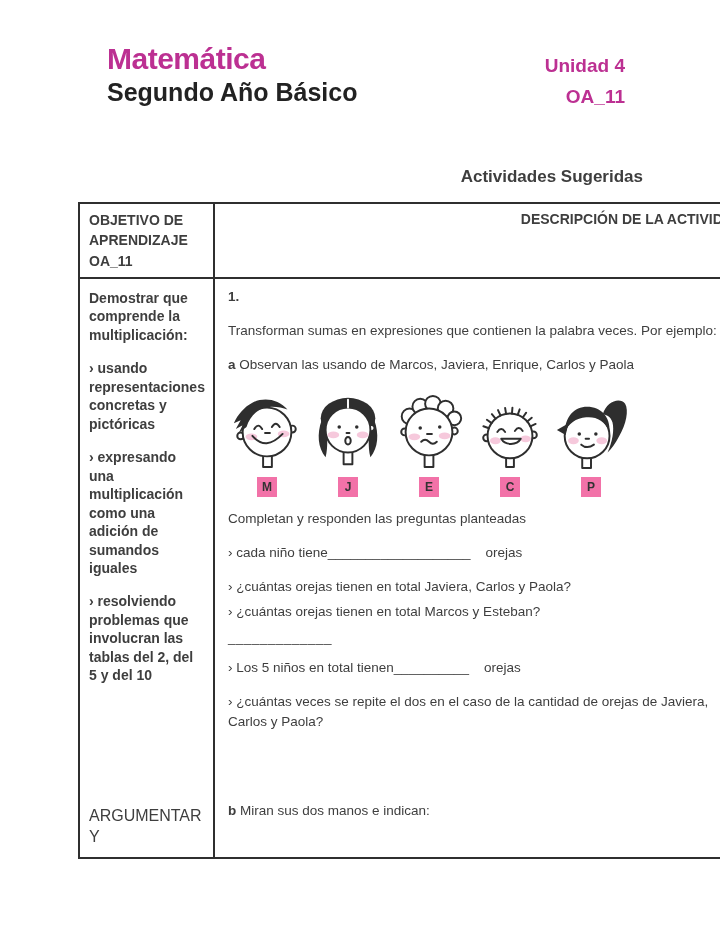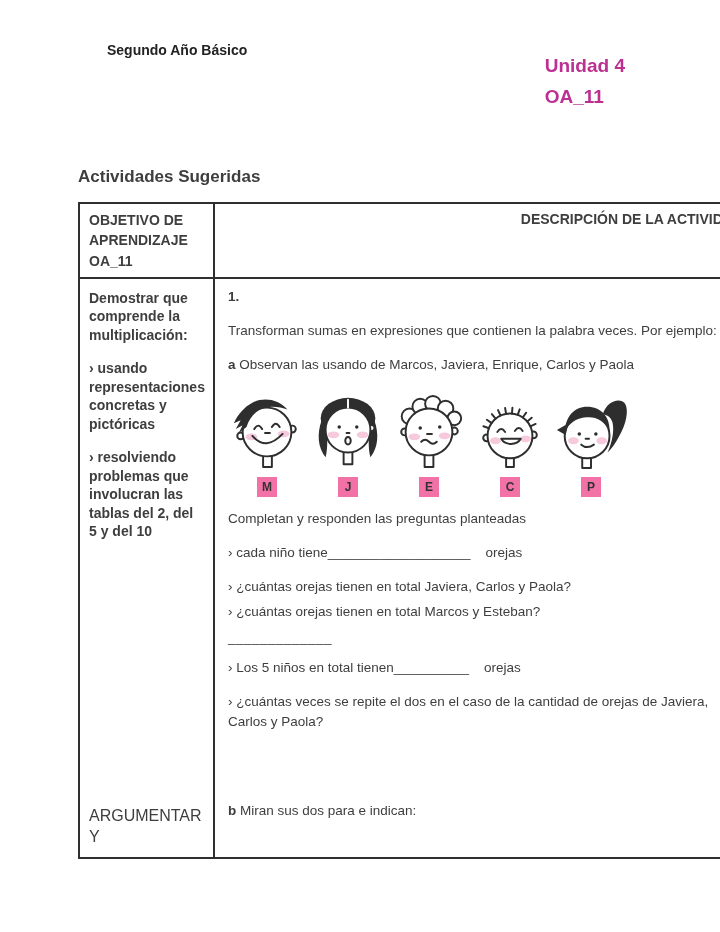--- a/index.html
+++ b/index.html
@@ -16,31 +16,31 @@
   
   .page-header {
     position: absolute; top: 42px; left: 107px; width: 518px;
     display: flex; justify-content: space-between; align-items: flex-start;
   }
   .subject-title {
     font-size: 30px; font-weight: bold; color: #bc3092;
     line-height: 1.15; letter-spacing: -0.5px;
   }
   .grade-subtitle {
-    font-size: 14px; font-weight: bold; color: #222222; line-height: 1.2;
+    font-size: 25px; font-weight: bold; color: #222222; line-height: 1.2;
   }
   .unit-block {
-    color: #bc3092; font-weight: bold;
+    text-align: right; color: #bc3092; font-weight: bold;
     font-size: 19px; line-height: 1.65; padding-top: 8px;
   }
 
   
   .page-title {
     position: absolute; top: 167px; left: 78px; width: 565px;
-    text-align: left; font-size: 17px; font-weight: bold; color: #3e3e3e;
+    text-align: right; font-size: 17px; font-weight: bold; color: #3e3e3e;
   }
 
   
   .doc-table {
     position: absolute; top: 202px; left: 78px; width: 676px;
     display: grid; grid-template-columns: 135px 1fr;
     border: 2px solid #2f2f2f;
   }
   .cell { padding: 6px 9px; }
   .th-objective {
@@ -87,38 +87,40 @@
     font-weight: bold; font-size: 12px;
     display: flex; align-items: center; justify-content: center;
   }
   .item-b { margin-top: 54px !important; }
 </style>
 </head>
 <body>
 
 <div class="page-header">
   <div>
+    <div class="subject-title">Matemática</div>
     <div class="grade-subtitle">Segundo Año Básico</div>
   </div>
   <div class="unit-block">
     <div>Unidad 4</div>
     <div>OA_11</div>
   </div>
 </div>
 
 <div class="page-title">Actividades Sugeridas</div>
 
 <div class="doc-table">
 
   <div class="cell th-objective">OBJETIVO DE APRENDIZAJE OA_11</div>
   <div class="cell th-activity">DESCRIPCIÓN DE LA ACTIVIDAD</div>
 
   <div class="cell td-objective">
     <p>Demostrar que comprende la multiplicación:</p>
     <p>› usando representaciones concretas y pictóricas</p>
+    <p>› expresando una multiplicación como una adición de sumandos iguales</p>
     <p>› resolviendo problemas que involucran las tablas del 2, del 5 y del 10</p>
     <div class="objective-footer">ARGUMENTAR Y</div>
   </div>
 
   <div class="cell td-activity">
     <p class="activity-number">1.</p>
     <p>Transforman sumas en expresiones que contienen la palabra veces. Por ejemplo:</p>
     <p><span class="bold-letter">a</span><span> Observan las usando de Marcos, Javiera, Enrique, Carlos y Paola</span></p>
 
     <div class="faces-row">
@@ -227,16 +229,16 @@
     </div>
 
     <p>Completan y responden las preguntas planteadas</p>
     <p>› cada niño tiene___________________&nbsp;&nbsp;&nbsp; orejas</p>
     <p class="q-tight">› ¿cuántas orejas tienen en total Javiera, Carlos y Paola?</p>
     <p class="q-tight">› ¿cuántas orejas tienen en total Marcos y Esteban?</p>
     <p class="blank-line">_____________</p>
     <p>› Los 5 niños en total tienen__________&nbsp;&nbsp;&nbsp; orejas</p>
     <p>› ¿cuántas veces se repite el dos en el caso de la cantidad de orejas de Javiera, Carlos y Paola?</p>
 
-    <p class="item-b"><span class="bold-letter">b</span><span> Miran sus dos para e indican:</span></p>
+    <p class="item-b"><span class="bold-letter">b</span><span> Miran sus dos manos e indican:</span></p>
   </div>
 
 </div>
 
 </body></html>

